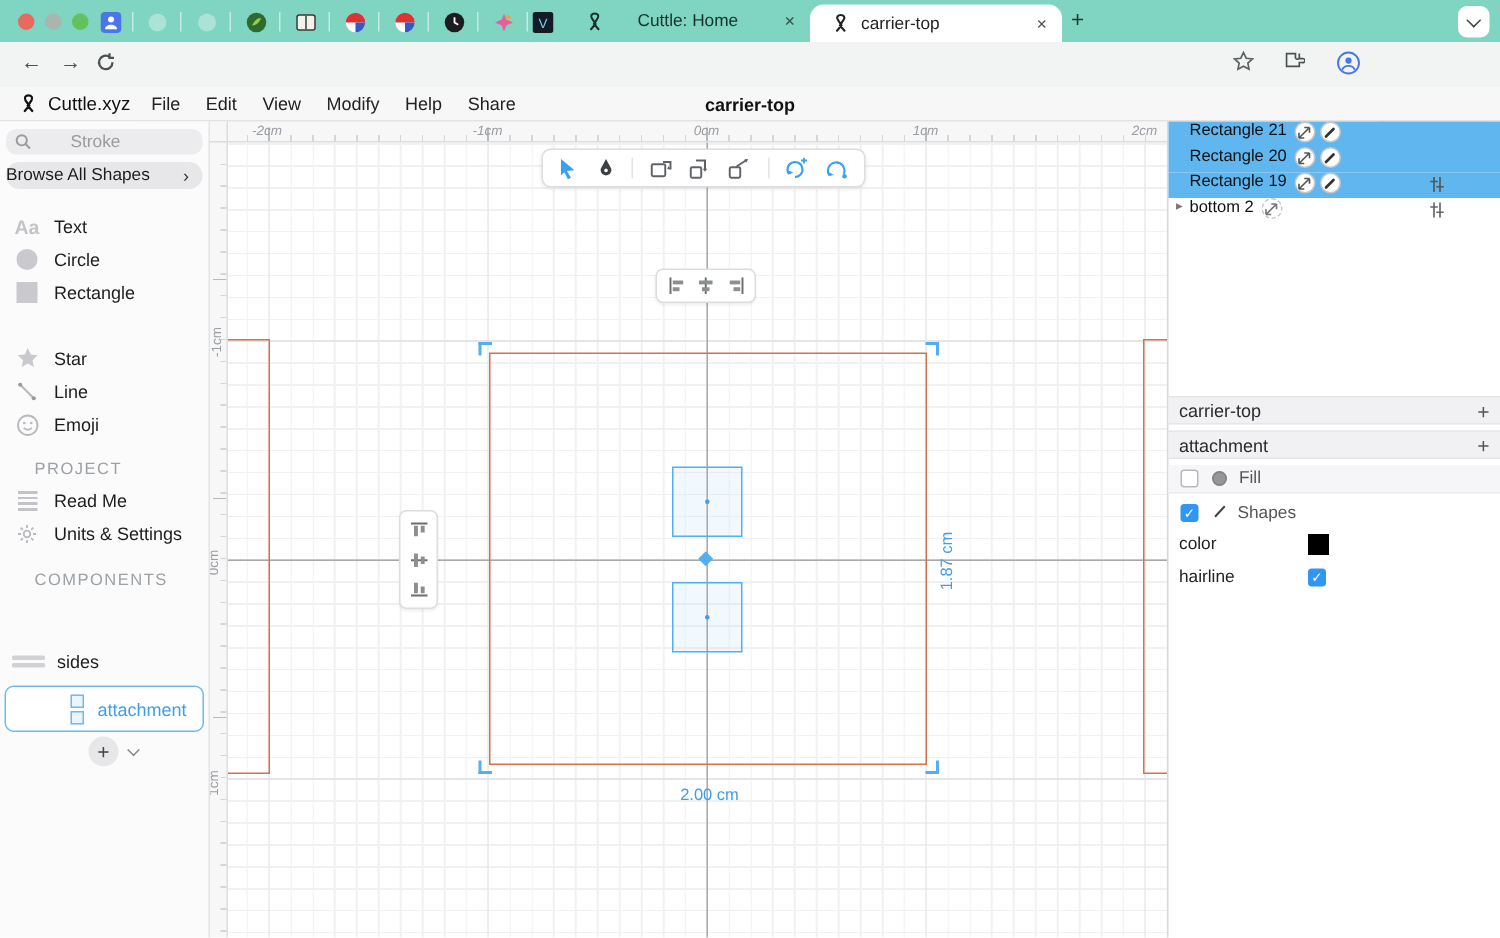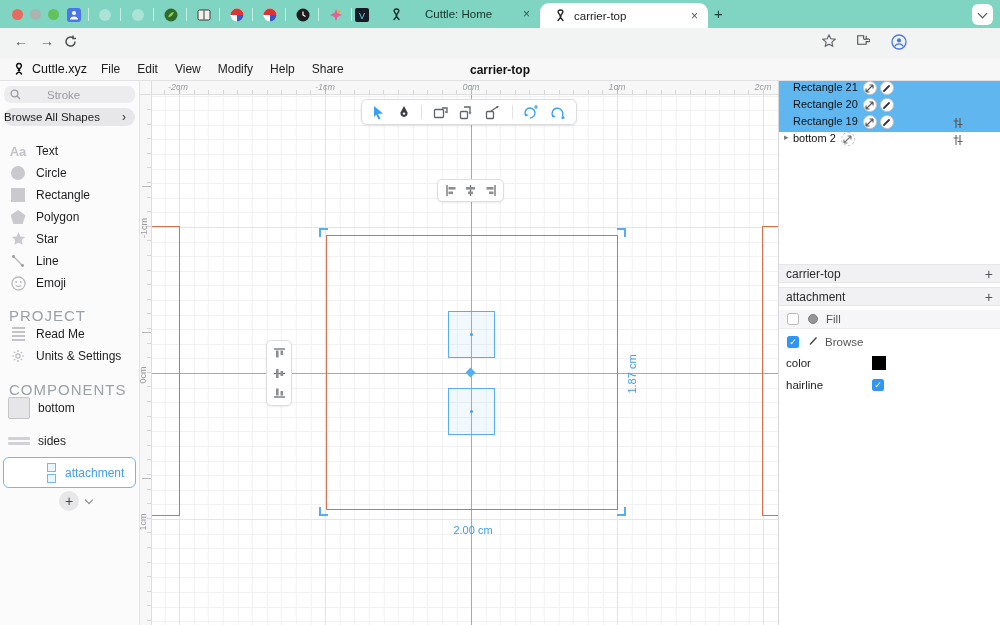--- a/index.html
+++ b/index.html
@@ -33,21 +33,21 @@
   
   #sidebar { position:absolute; left:0; top:81px; width:140px; height:544px; background:#fbfbfc; border-right:1px solid #e3e3e5; }
   #searchbox { position:absolute; left:4px; top:5px; width:131px; height:17px; background:#ececee; border-radius:7px; display:flex; align-items:center; }
   #searchbox .mag { margin-left:6px; }
   #searchbox .stext { color:#9a9a9f; font-size:11.5px; margin-left:26px; }
   #browsebtn { position:absolute; left:4px; top:27px; width:131px; height:18px; background:#e7e7e9; border-radius:9px; display:flex; align-items:center; justify-content:flex-start; font-size:11.5px; color:#1d1d1f; }
   #browsebtn .arr { position:absolute; right:9px; color:#333; font-size:12px; }
   .shape-row { position:absolute; left:0; width:140px; height:22px; display:flex; align-items:center; }
   .shape-ic { width:20px; margin-left:8px; display:flex; justify-content:center; align-items:center; color:#c3c3c8; }
   .shape-lb { margin-left:8px; font-size:12px; color:#1d1d1f; }
-  .sec-head { position:absolute; left:9px; font-size:15px; color:#9ca1a6; letter-spacing:1px;text-align:center; }
+  .sec-head { position:absolute; left:23px; font-size:11px; color:#9ca1a6; letter-spacing:1px;text-align:center; }
   .gray-sq { width:14px; height:14px; background:#c9c9ce; }
   .gray-ci { width:14px; height:14px; background:#c9c9ce; border-radius:50%; }
   .gray-pent { width:15px; height:14px; background:#c9c9ce; clip-path:polygon(50% 0,100% 38%,81% 100%,19% 100%,0 38%); }
   .doc-ic { width:13px; height:14px; background:repeating-linear-gradient(#c3c3c8 0 2px, transparent 2px 4px); }
   #comp-attach { position:absolute; left:3px; top:376px; width:133px; height:31px; border:1.5px solid #6db9f0; border-radius:6px; background:#fff; display:flex; align-items:center; }
   .attach-thumb { margin-left:43px; display:flex; flex-direction:column; gap:2px; }
   .attach-thumb div { width:9px; height:9px; border:1.5px solid #6db9f0; background:#eaf5fd; }
   #comp-attach .clabel { color:#3f9ee8; font-size:12px; margin-left:9px; }
   .comp-row { position:absolute; left:0; width:140px; display:flex; align-items:center; }
   .comp-lb { margin-left:8px; font-size:12px; color:#1d1d1f; }
@@ -289,26 +289,20 @@
   <div class="shape-row" style="top:59px">
     <span class="shape-ic" style="font-size:13px;font-weight:bold">Aa</span>
     <span class="shape-lb">Text</span>
   </div>
   <div class="shape-row" style="top:103px">
     <span class="shape-ic">
         <span class="gray-sq"></span>
       </span>
     <span class="shape-lb">Rectangle</span>
   </div>
-  <div class="shape-row" style="top:125px">
-    <span class="shape-ic">
-        <span class="gray-pent"></span>
-      </span>
-    <span class="shape-lb">Polygon</span>
-  </div>
   <div class="shape-row" style="top:147px">
     <span class="shape-ic">
         <svg width="15" height="14">
           <path d="M7.5 0l2 4.4 4.7.5-3.5 3.2.9 4.6-4.1-2.3-4.1 2.3.9-4.6L.8 4.9l4.7-.5z" fill="#c9c9ce"></path>
         </svg>
       </span>
     <span class="shape-lb">Star</span>
   </div>
   <div class="shape-row" style="top:169px">
     <span class="shape-ic">
@@ -343,24 +337,20 @@
     <span class="shape-lb">Units &amp; Settings</span>
   </div>
   <div class="shape-row" style="top:242px">
     <span class="shape-ic">
         <span class="doc-ic"></span>
       </span>
     <span class="shape-lb">Read Me</span>
   </div>
 
   <div class="sec-head" style="top:300px">COMPONENTS</div>
-  <div class="comp-row" style="top:314px;height:26px">
-    <span style="width:22px;height:22px;margin-left:8px;background:#e6e6e8;border:1px solid #c6c6ca;border-radius:2px"></span>
-    <span class="comp-lb">bottom</span>
-  </div>
   <div class="comp-row" style="top:350px;height:20px">
     <span style="width:22px;margin-left:8px;display:flex;flex-direction:column;gap:2px">
       <span style="height:3px;background:#d2d2d6;border-radius:1px"></span>
       <span style="height:3px;background:#d2d2d6;border-radius:1px"></span>
     </span>
     <span class="comp-lb">sides</span>
   </div>
   <div id="comp-attach">
     <span class="attach-thumb">
         <div></div>
@@ -556,21 +546,21 @@
   <div class="prop-row" style="top:229px;background:#f6f6f8;height:19px;border-bottom:1px solid #ececee">
     <span class="cbox off"></span>
     <span class="fill-circ"></span>
     <span style="margin-left:8px;color:#555">Fill</span>
   </div>
   <div class="prop-row" style="top:252px">
     <span class="cbox on">✓</span>
     <span style="margin-left:9px"><svg width="10" height="10">
           <line x1="2" y1="8.5" x2="8.5" y2="1.5" stroke="#444" stroke-width="1.4"></line>
         </svg></span>
-    <span style="margin-left:7px;color:#555">Browse</span>
+    <span style="margin-left:7px;color:#555">Shapes</span>
   </div>
   <div class="prop-row" style="top:272px;height:20px">
     <span style="margin-left:7px">color</span>
     <span class="swatch"></span>
   </div>
   <div class="prop-row" style="top:295px">
     <span style="margin-left:7px">hairline</span>
     <span class="cbox on" style="position:absolute;left:93px;margin-left:0">✓</span>
   </div>
 </div>

